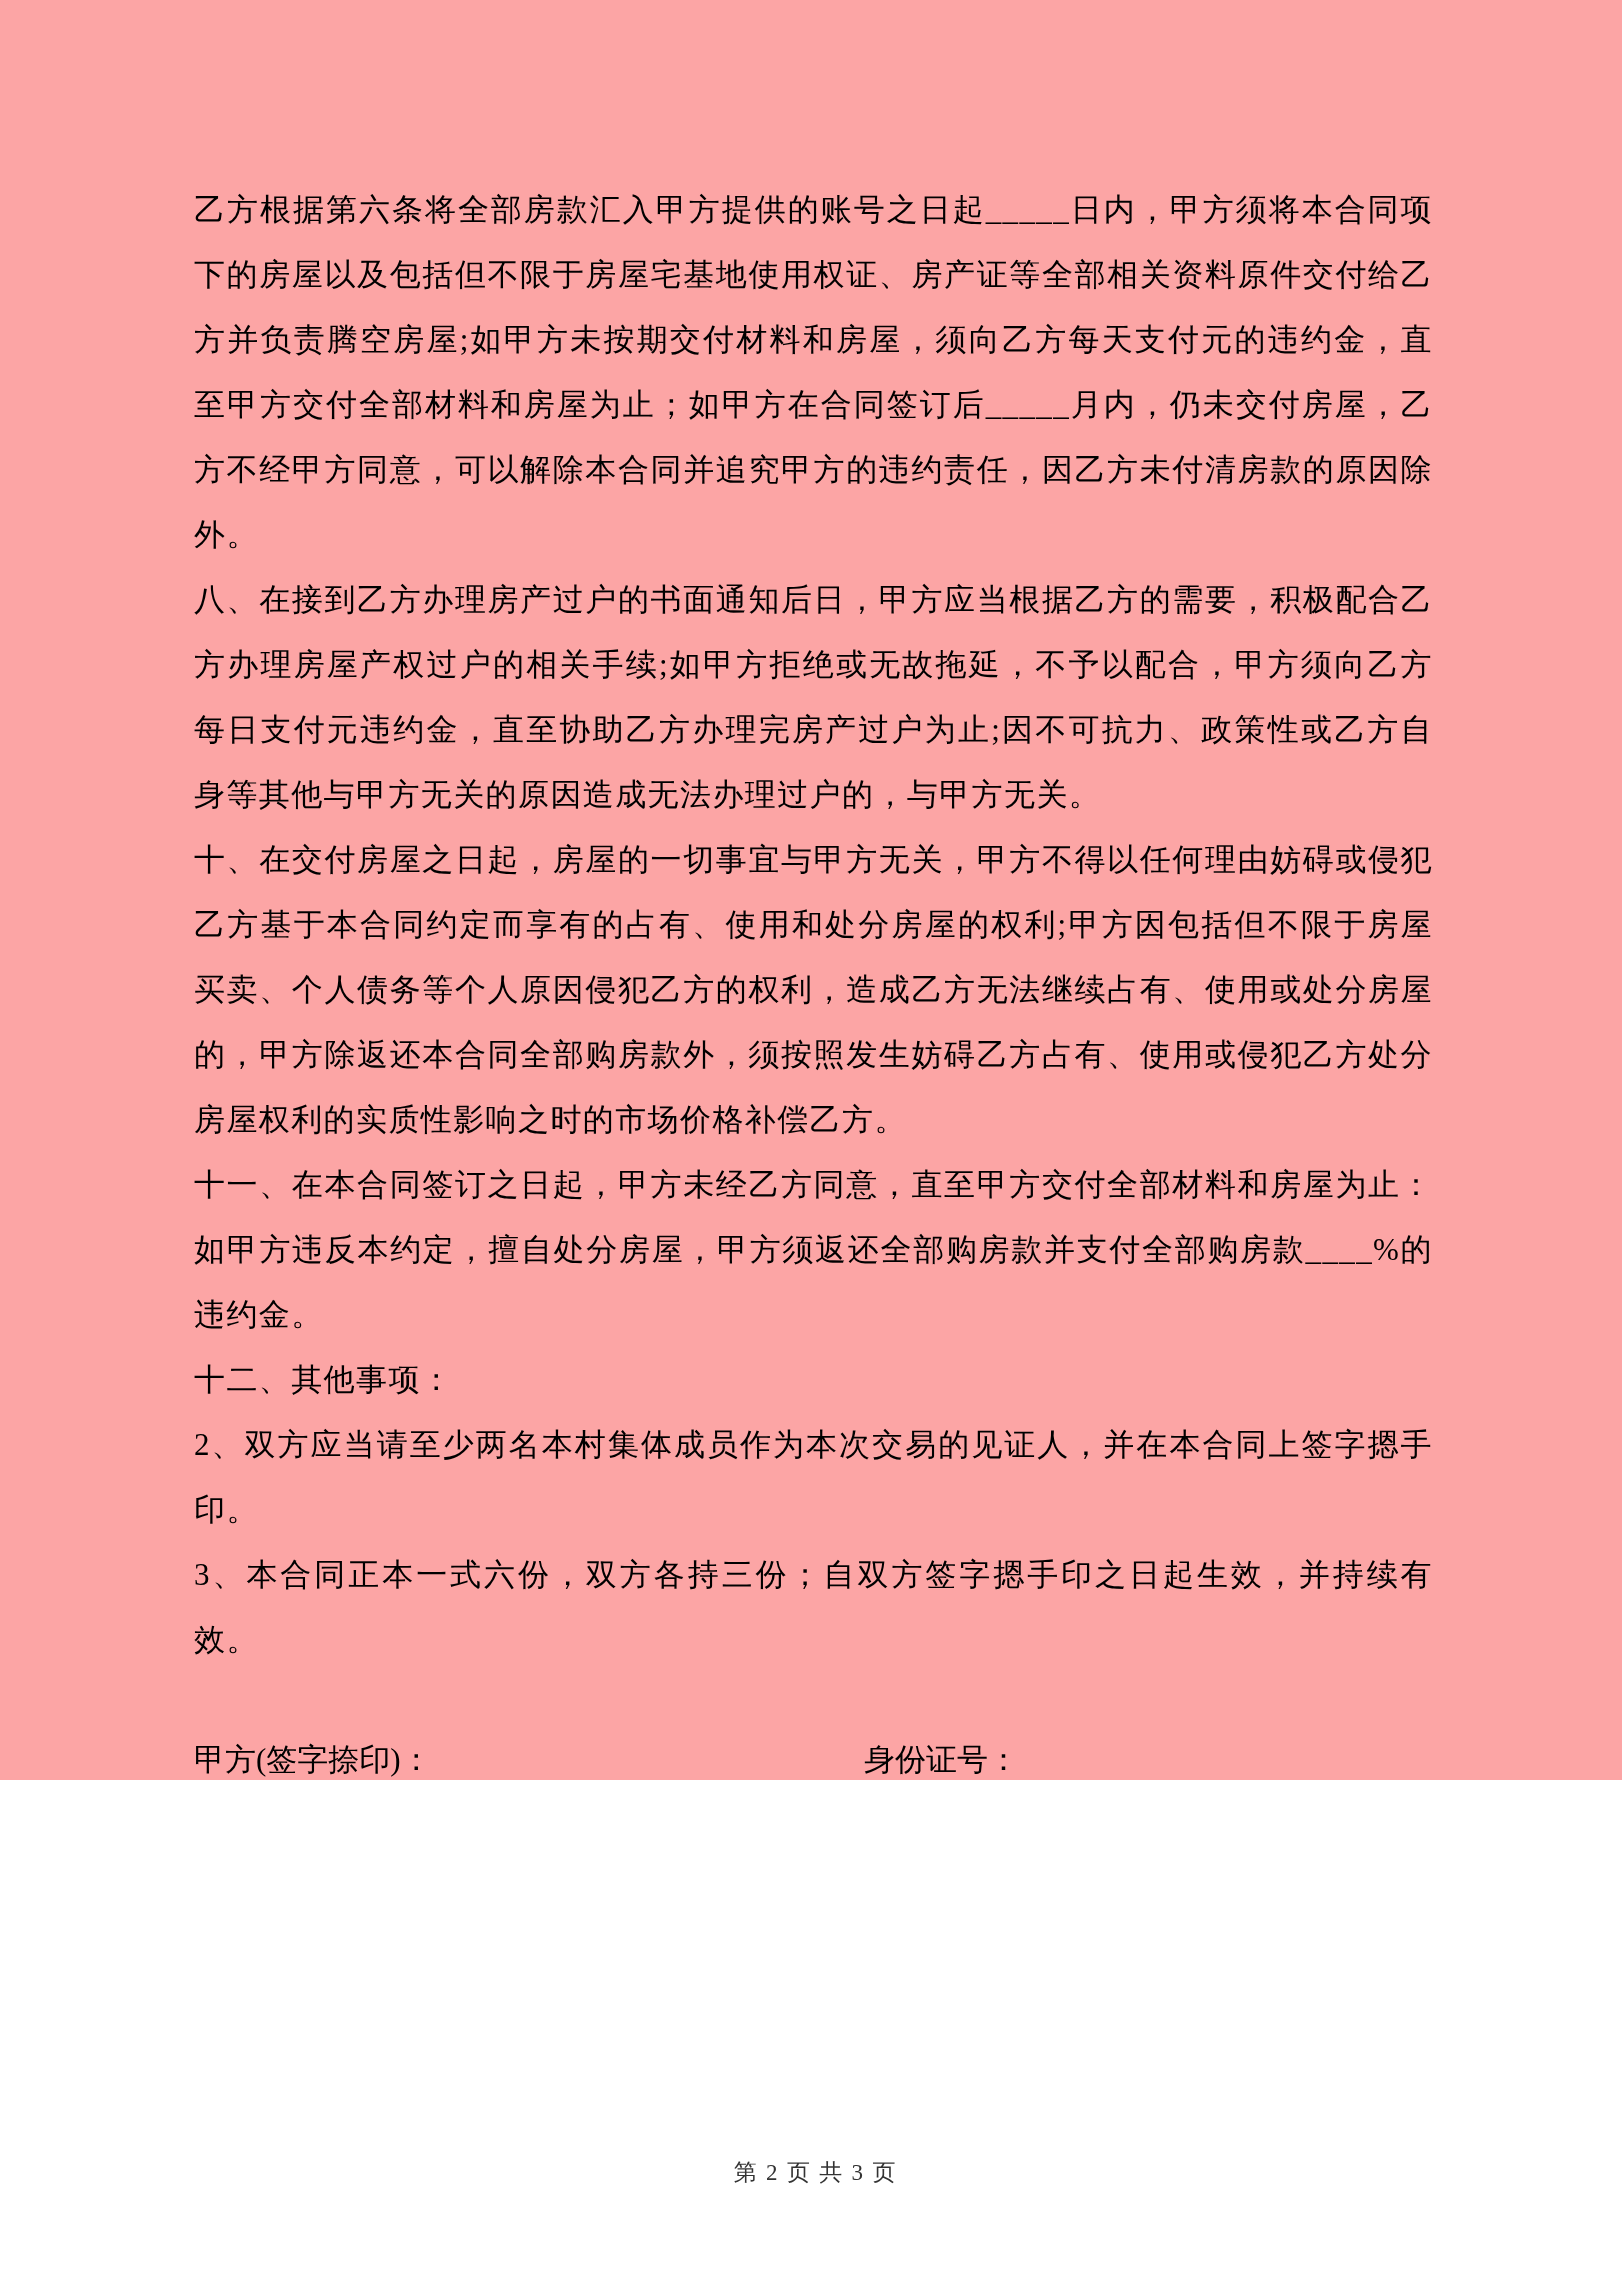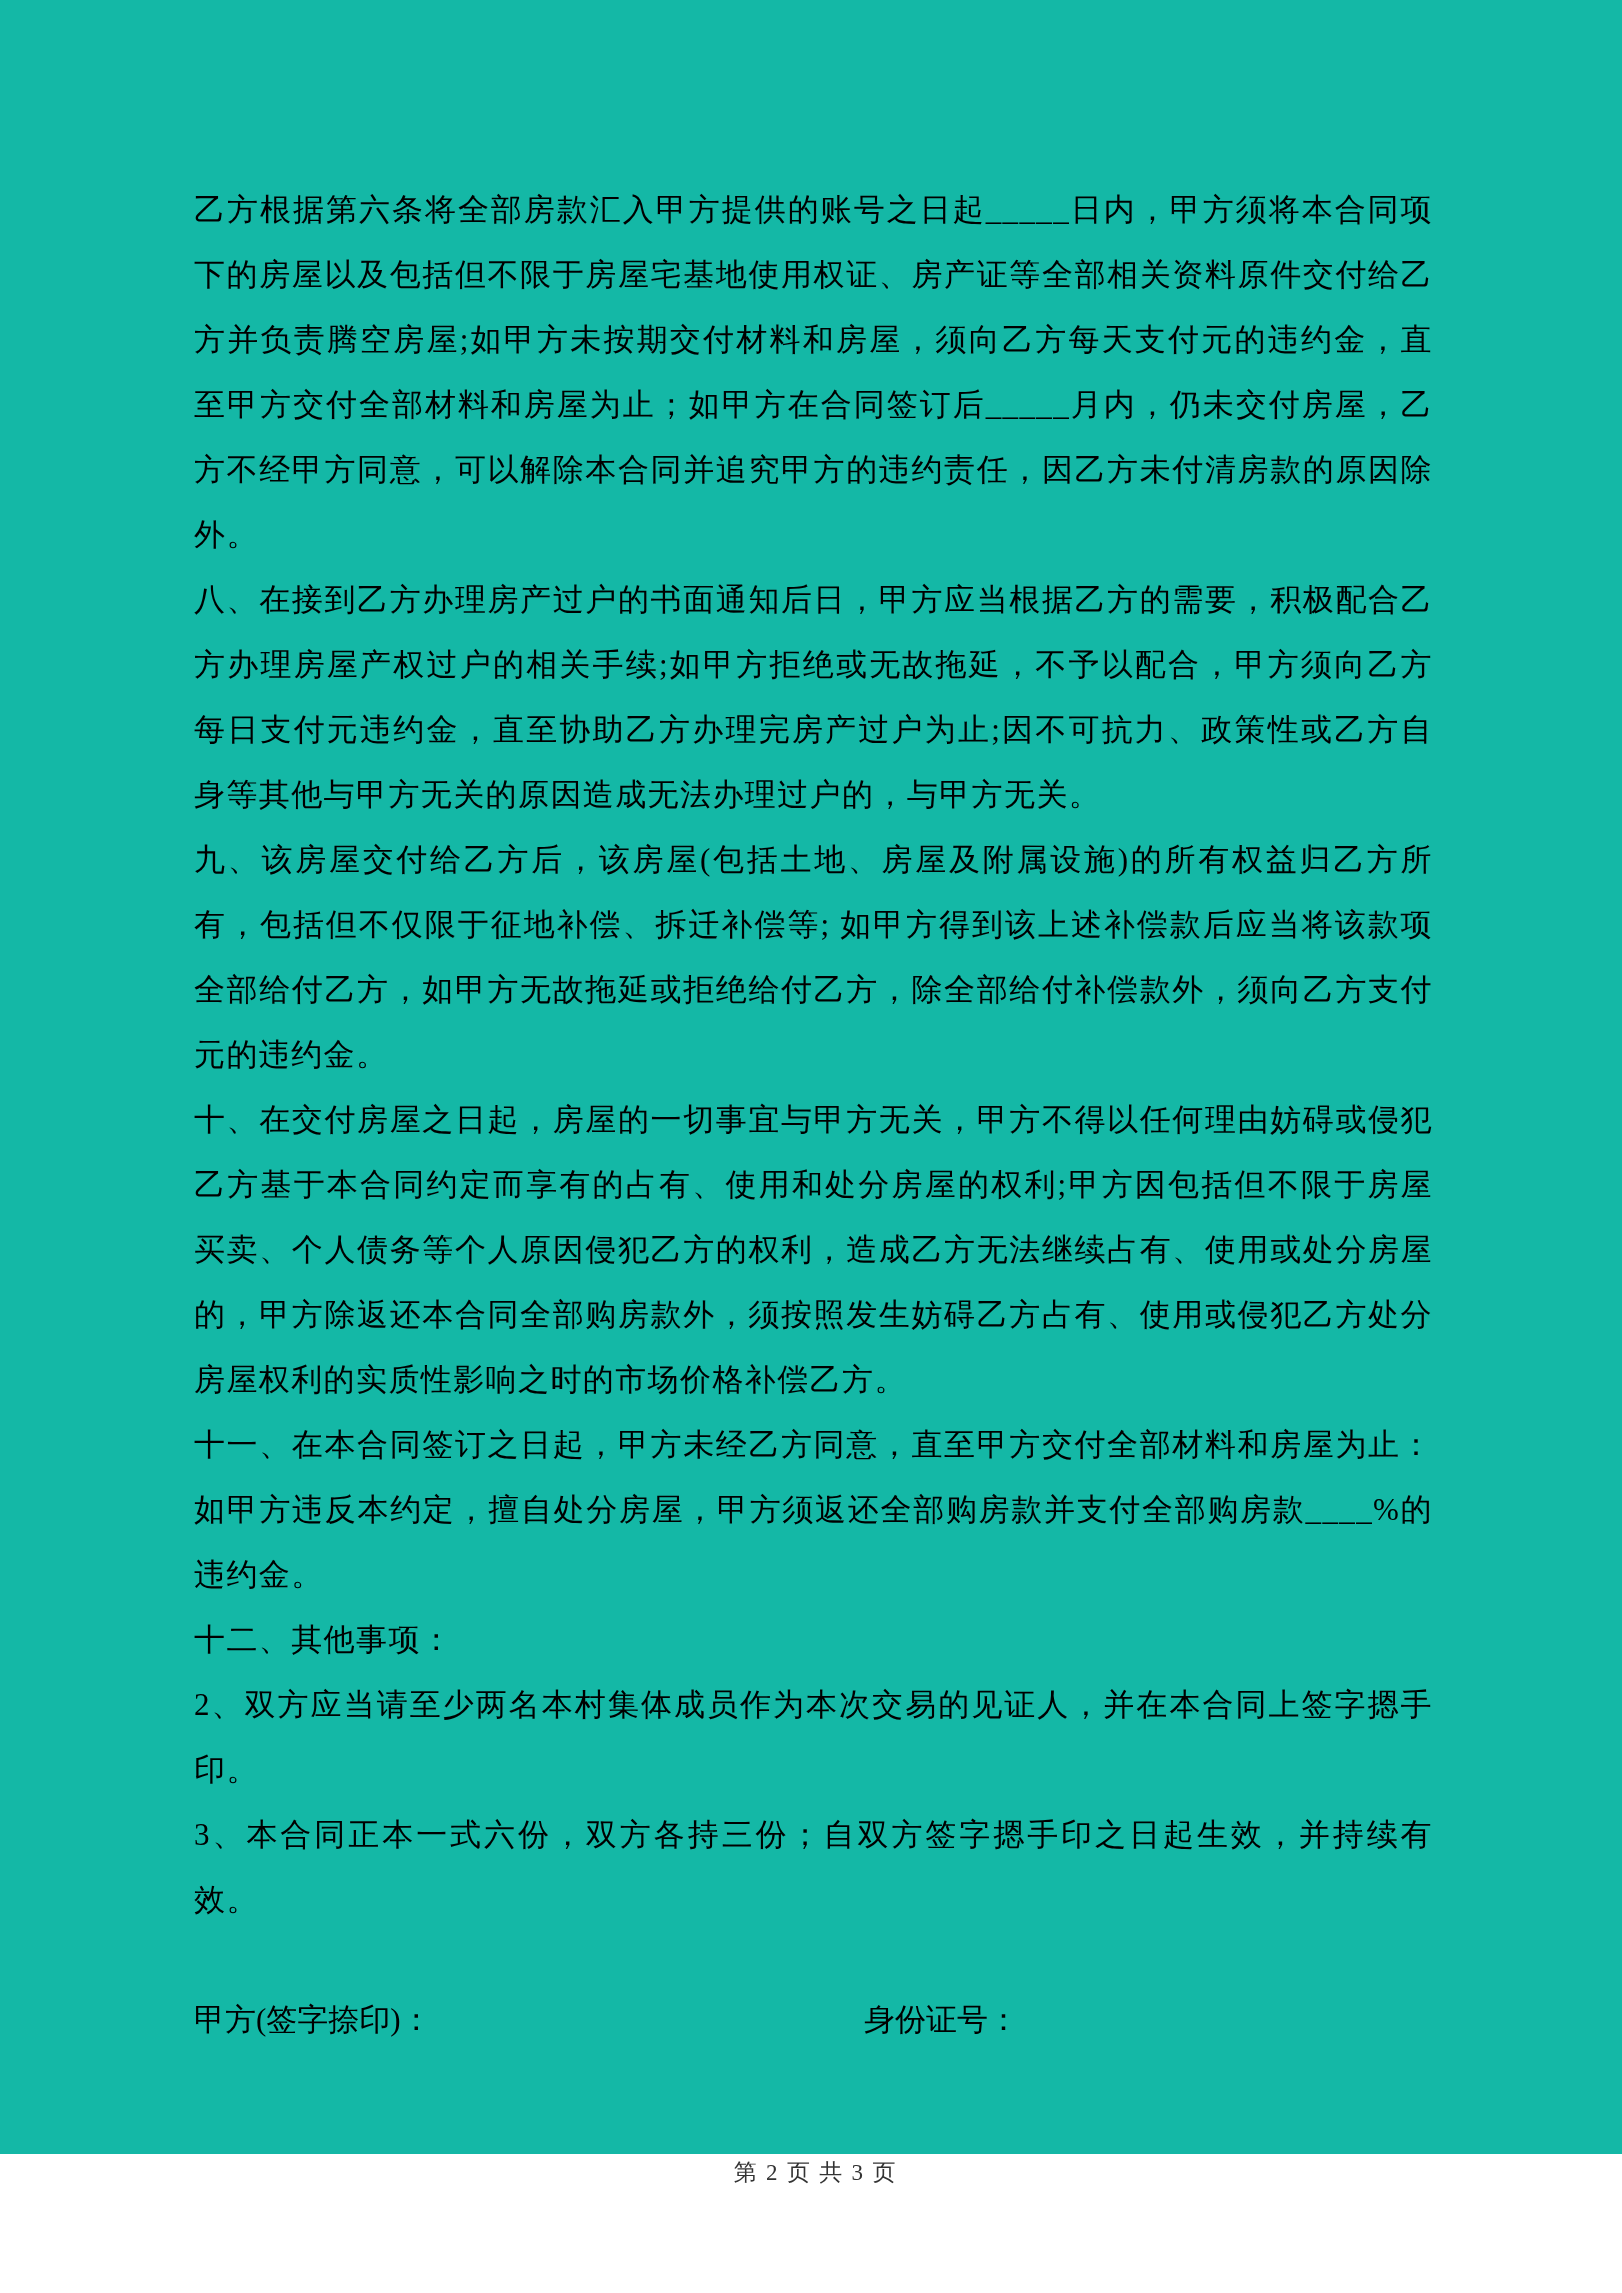--- a/index.html
+++ b/index.html
@@ -9,22 +9,22 @@
     background: #ffffff;
   }
   body {
     font-family: "Liberation Serif", "DejaVu Serif", serif;
     color: #000000;
     overflow: hidden;
   }
   .page {
     position: relative;
     width: 1623px;
-    height: 2154px;
-    background: #14b8a6;
+    height: 1780px;
+    background: #fca5a5;
   }
   .content {
     position: absolute;
     left: 194px;
     right: 190px;
     top: 177px;
   }
   .content p {
     font-size: 31px;
     line-height: 65px;
@@ -60,21 +60,20 @@
     color: #333333;
   }
 </style>
 </head>
 <body>
 
 <div class="page">
   <div class="content">
     <p>乙方根据第六条将全部房款汇入甲方提供的账号之日起_____日内，甲方须将本合同项下的房屋以及包括但不限于房屋宅基地使用权证、房产证等全部相关资料原件交付给乙方并负责腾空房屋;如甲方未按期交付材料和房屋，须向乙方每天支付元的违约金，直至甲方交付全部材料和房屋为止；如甲方在合同签订后_____月内，仍未交付房屋，乙方不经甲方同意，可以解除本合同并追究甲方的违约责任，因乙方未付清房款的原因除外。</p>
     <p>八、在接到乙方办理房产过户的书面通知后日，甲方应当根据乙方的需要，积极配合乙方办理房屋产权过户的相关手续;如甲方拒绝或无故拖延，不予以配合，甲方须向乙方每日支付元违约金，直至协助乙方办理完房产过户为止;因不可抗力、政策性或乙方自身等其他与甲方无关的原因造成无法办理过户的，与甲方无关。</p>
-    <p>九、该房屋交付给乙方后，该房屋(包括土地、房屋及附属设施)的所有权益归乙方所有，包括但不仅限于征地补偿、拆迁补偿等; 如甲方得到该上述补偿款后应当将该款项全部给付乙方，如甲方无故拖延或拒绝给付乙方，除全部给付补偿款外，须向乙方支付元的违约金。</p>
     <p>十、在交付房屋之日起，房屋的一切事宜与甲方无关，甲方不得以任何理由妨碍或侵犯乙方基于本合同约定而享有的占有、使用和处分房屋的权利;甲方因包括但不限于房屋买卖、个人债务等个人原因侵犯乙方的权利，造成乙方无法继续占有、使用或处分房屋的，甲方除返还本合同全部购房款外，须按照发生妨碍乙方占有、使用或侵犯乙方处分房屋权利的实质性影响之时的市场价格补偿乙方。</p>
     <p>十一、在本合同签订之日起，甲方未经乙方同意，直至甲方交付全部材料和房屋为止：如甲方违反本约定，擅自处分房屋，甲方须返还全部购房款并支付全部购房款____%的违约金。</p>
     <p>十二、其他事项：</p>
     <p>2、双方应当请至少两名本村集体成员作为本次交易的见证人，并在本合同上签字摁手印。</p>
     <p>3、本合同正本一式六份，双方各持三份；自双方签字摁手印之日起生效，并持续有效。</p>
 
     <div class="signature-row">
       <span class="sig-left">甲方(签字捺印)：</span>
       <span class="sig-right">身份证号：</span>
     </div>

